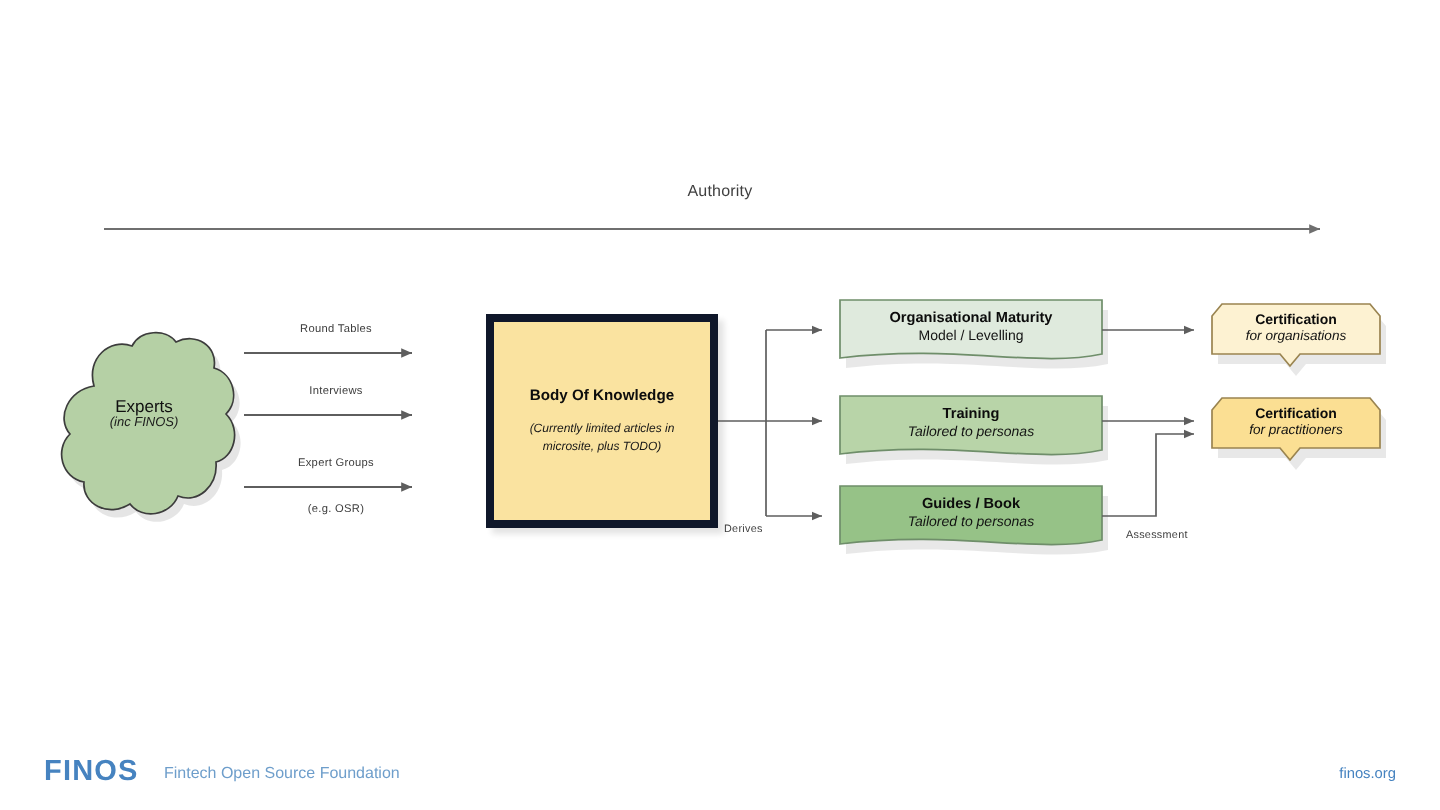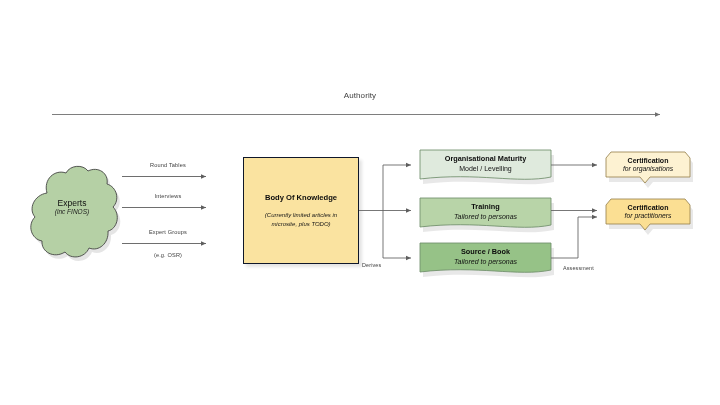--- a/index.html
+++ b/index.html
@@ -71,21 +71,21 @@
   }
   #label-round-tables  { left: 122px; top: 162px; width: 92px; }
   #label-interviews    { left: 122px; top: 193px; width: 92px; }
   #label-expert-groups { left: 122px; top: 229px; width: 92px; }
   #label-expert-groups-sub { left: 122px; top: 252px; width: 92px; }
 
   
   #bok-box {
     left: 243px; top: 157px; width: 116px; height: 107px;
     background: #fae3a0;
-    border: 1px solid #0f172a;
+    border: 4px solid #0f172a;
     box-shadow: 3px 3px 3px rgba(0,0,0,.11);
     box-sizing: border-box;
     display: flex;
     flex-direction: column;
     align-items: center;
     justify-content: center;
     padding: 0 9px;
   }
   #bok-box .bok-title {
     font-size: 7.6px;
@@ -297,21 +297,21 @@
       <div class="d2 ital">Tailored to personas</div>
     </div>
   </div>
 
   <div class="doc-shape" id="doc-guides">
     <svg class="doc-svg" viewBox="0 0 135 38">
       <path d="M2,4 L133,4 L133,31 C100,38 60,26 2,33 Z" fill="rgba(0,0,0,0.09)" transform="translate(3,3)"></path>
       <path d="M2,2 L133,2 L133,29 C100,36 60,24 2,31 Z" fill="#96c287" stroke="#6f8e6a" stroke-width="0.85"></path>
     </svg>
     <div class="doc-text">
-      <div class="d1">Source / Book</div>
+      <div class="d1">Guides / Book</div>
       <div class="d2 ital">Tailored to personas</div>
     </div>
   </div>
 
   <svg class="abs" id="connector-assessment" viewBox="0 0 720 405">
     <g stroke="#5e5e5e" stroke-width="0.85" fill="none">
 
       <line x1="551" y1="165" x2="597" y2="165" marker-end="url(#ah-c)"></line>
 
       <line x1="551" y1="210.5" x2="597" y2="210.5" marker-end="url(#ah-c)"></line>
@@ -338,14 +338,19 @@
     <svg class="cert-svg" viewBox="0 0 88 36">
       <path d="M7,4 L81,4 L86,10 L86,29 L46,29 L41,35 L36,29 L2,29 L2,10 Z" fill="rgba(0,0,0,0.09)" transform="translate(3,3)"></path>
       <path d="M7,2 L81,2 L86,8 L86,27 L46,27 L41,33 L36,27 L2,27 L2,8 Z" fill="#fbdf93" stroke="#9a8450" stroke-width="0.85"></path>
     </svg>
     <div class="cert-text">
       <div class="c1">Certification</div>
       <div class="c2">for practitioners</div>
     </div>
   </div>
 
+  <div class="abs" id="footer">
+    <div id="footer-logo">FINOS</div>
+    <div id="footer-tagline">Fintech Open Source Foundation</div>
+    <div id="footer-url">finos.org</div>
+  </div>
 
 </div>
 
 </body></html>

